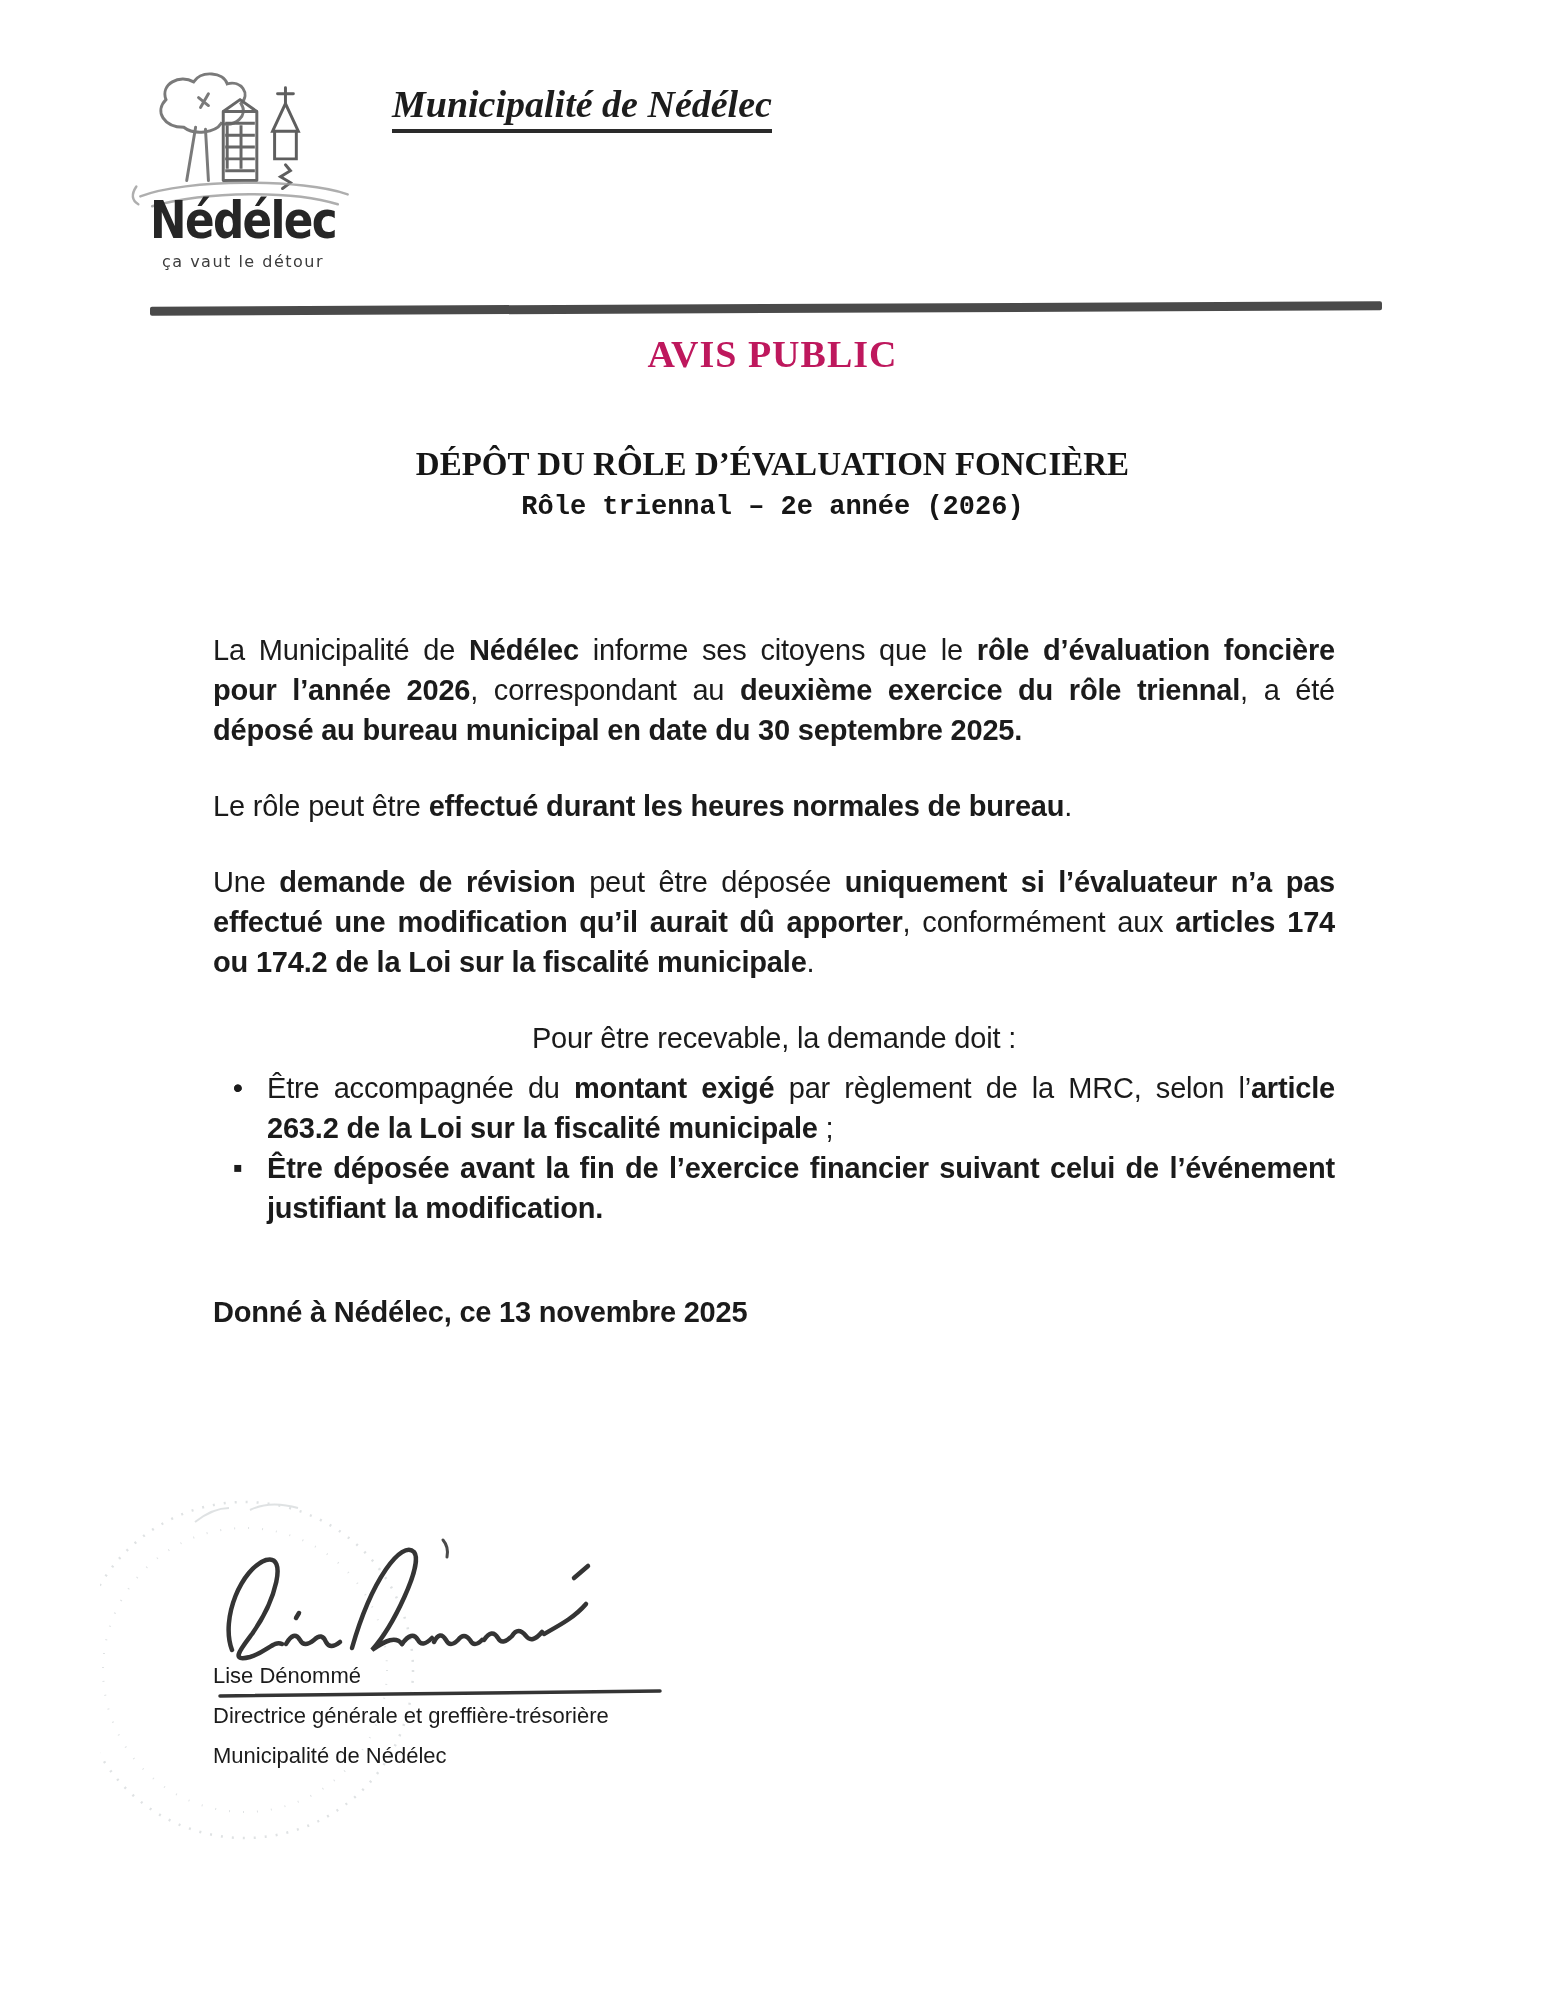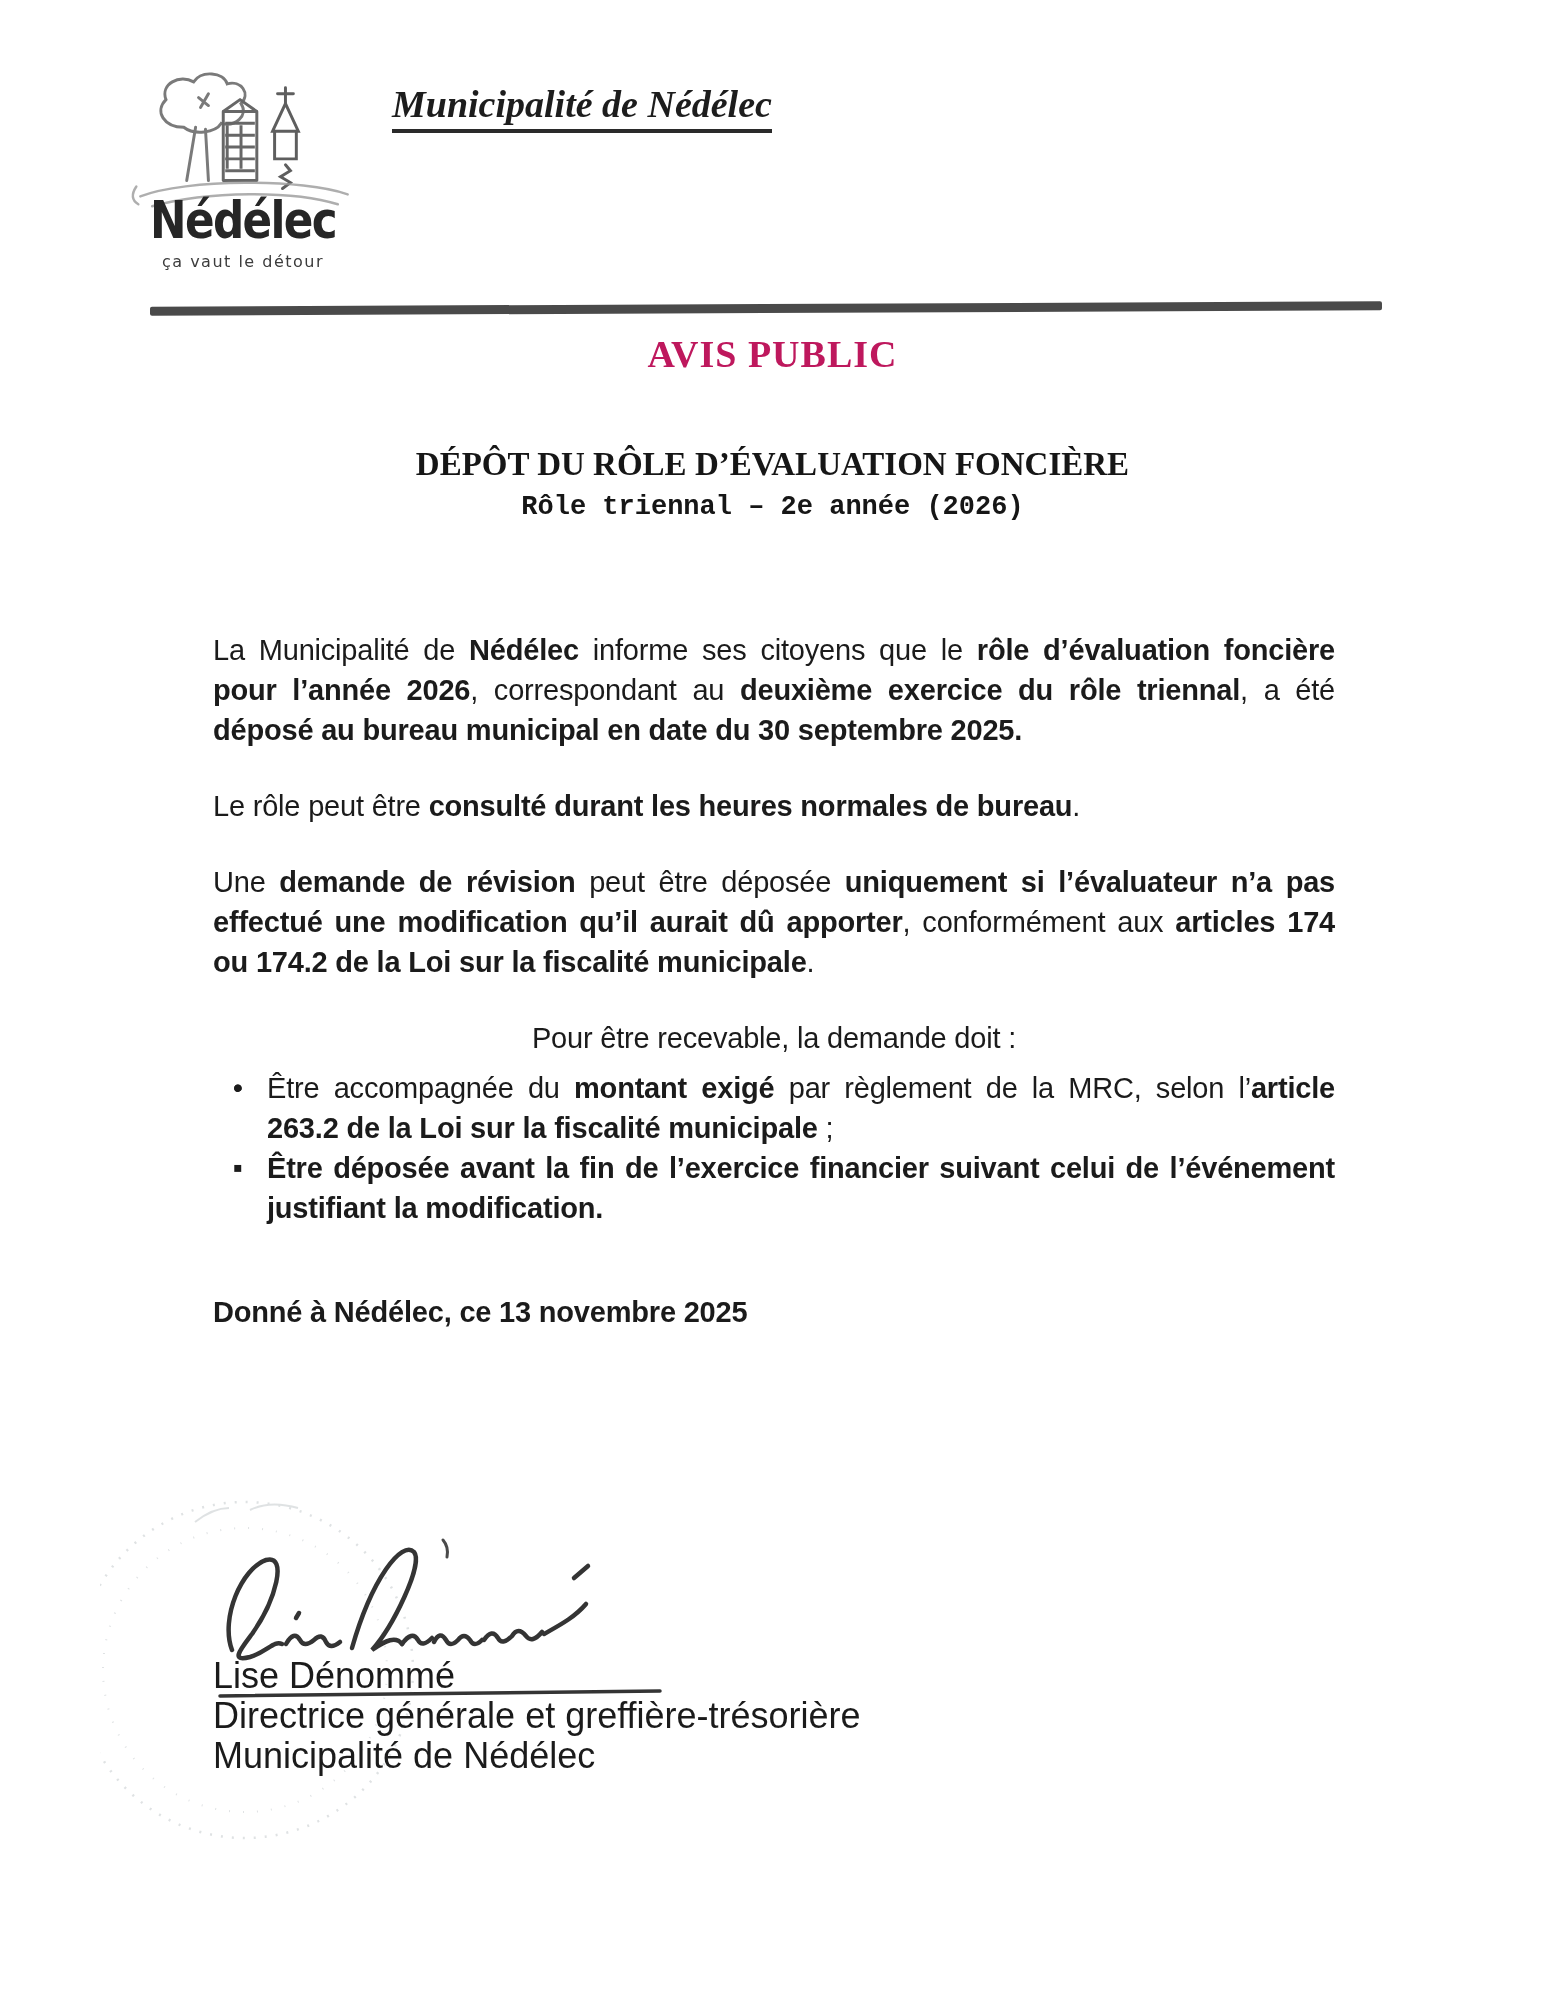--- a/index.html
+++ b/index.html
@@ -56,21 +56,21 @@
   }
   .body-block p{margin:0 0 36px 0;text-align:justify;}
   .body-block p.intro{margin-bottom:10px;text-align:center;}
   .b{font-weight:bold;}
   ul.notice-list{list-style:none;margin:0;padding:0;}
   ul.notice-list li{position:relative;padding-left:54px;text-align:justify;margin:0;}
   ul.notice-list .marker{position:absolute;left:20px;top:0;font-size:28px;}
   .dateline{margin-top:64px;font-weight:bold;}
   
   .signature-area{position:absolute;left:100px;top:1450px;width:640px;height:440px;pointer-events:none;}
-  .signer-block{position:absolute;left:213px;top:1656px;font-size:36px;line-height:40px;color:#1b1b1b;}
+  .signer-block{position:absolute;left:213px;top:1656px;font-size:22px;line-height:40px;color:#1b1b1b;}
 </style>
 </head>
 <body>
 
 <div class="page">
 
   <div class="logo-block">
     <svg class="logo-drawing" width="240" height="158" viewBox="0 0 240 160" fill="none">
       <g stroke="#7a7a7a" stroke-width="3" stroke-linecap="round" fill="none">
         <path d="M60,58 C40,58 30,42 42,30 C36,14 56,4 70,12 C78,0 100,2 104,14 C118,10 128,24 118,34 C126,46 112,58 98,54 C92,64 70,66 60,58 Z"></path>
@@ -106,21 +106,21 @@
   </div>
 
   <div class="divider"></div>
 
   <div class="notice-title">AVIS PUBLIC</div>
   <div class="notice-heading">DÉPÔT DU RÔLE D’ÉVALUATION FONCIÈRE</div>
   <div class="notice-subheading">Rôle triennal – 2e année (2026)</div>
 
   <div class="body-block">
     <p><span>La Municipalité de </span><span class="b">Nédélec</span><span> informe ses citoyens que le </span><span class="b">rôle d’évaluation foncière pour l’année 2026</span><span>, correspondant au </span><span class="b">deuxième exercice du rôle triennal</span><span>, a été </span><span class="b">déposé au bureau municipal en date du 30 septembre 2025.</span></p>
-    <p><span>Le rôle peut être </span><span class="b">consulté durant les heures normales de bureau</span><span>.</span></p>
+    <p><span>Le rôle peut être </span><span class="b">effectué durant les heures normales de bureau</span><span>.</span></p>
     <p><span>Une </span><span class="b">demande de révision</span><span> peut être déposée </span><span class="b">uniquement si l’évaluateur n’a pas effectué une modification qu’il aurait dû apporter</span><span>, conformément aux </span><span class="b">articles 174 ou 174.2 de la Loi sur la fiscalité municipale</span><span>.</span></p>
     <p class="intro">Pour être recevable, la demande doit :</p>
     <ul class="notice-list">
       <li>
         <span class="marker">•</span>
       </li>
       <li>
         <span class="marker">•</span>
         <span><span>Être accompagnée du </span><span class="b">montant exigé</span><span> par règlement de la MRC, selon l’</span><span class="b">article 263.2 de la Loi sur la fiscalité municipale</span><span> ;</span></span>
       </li>

